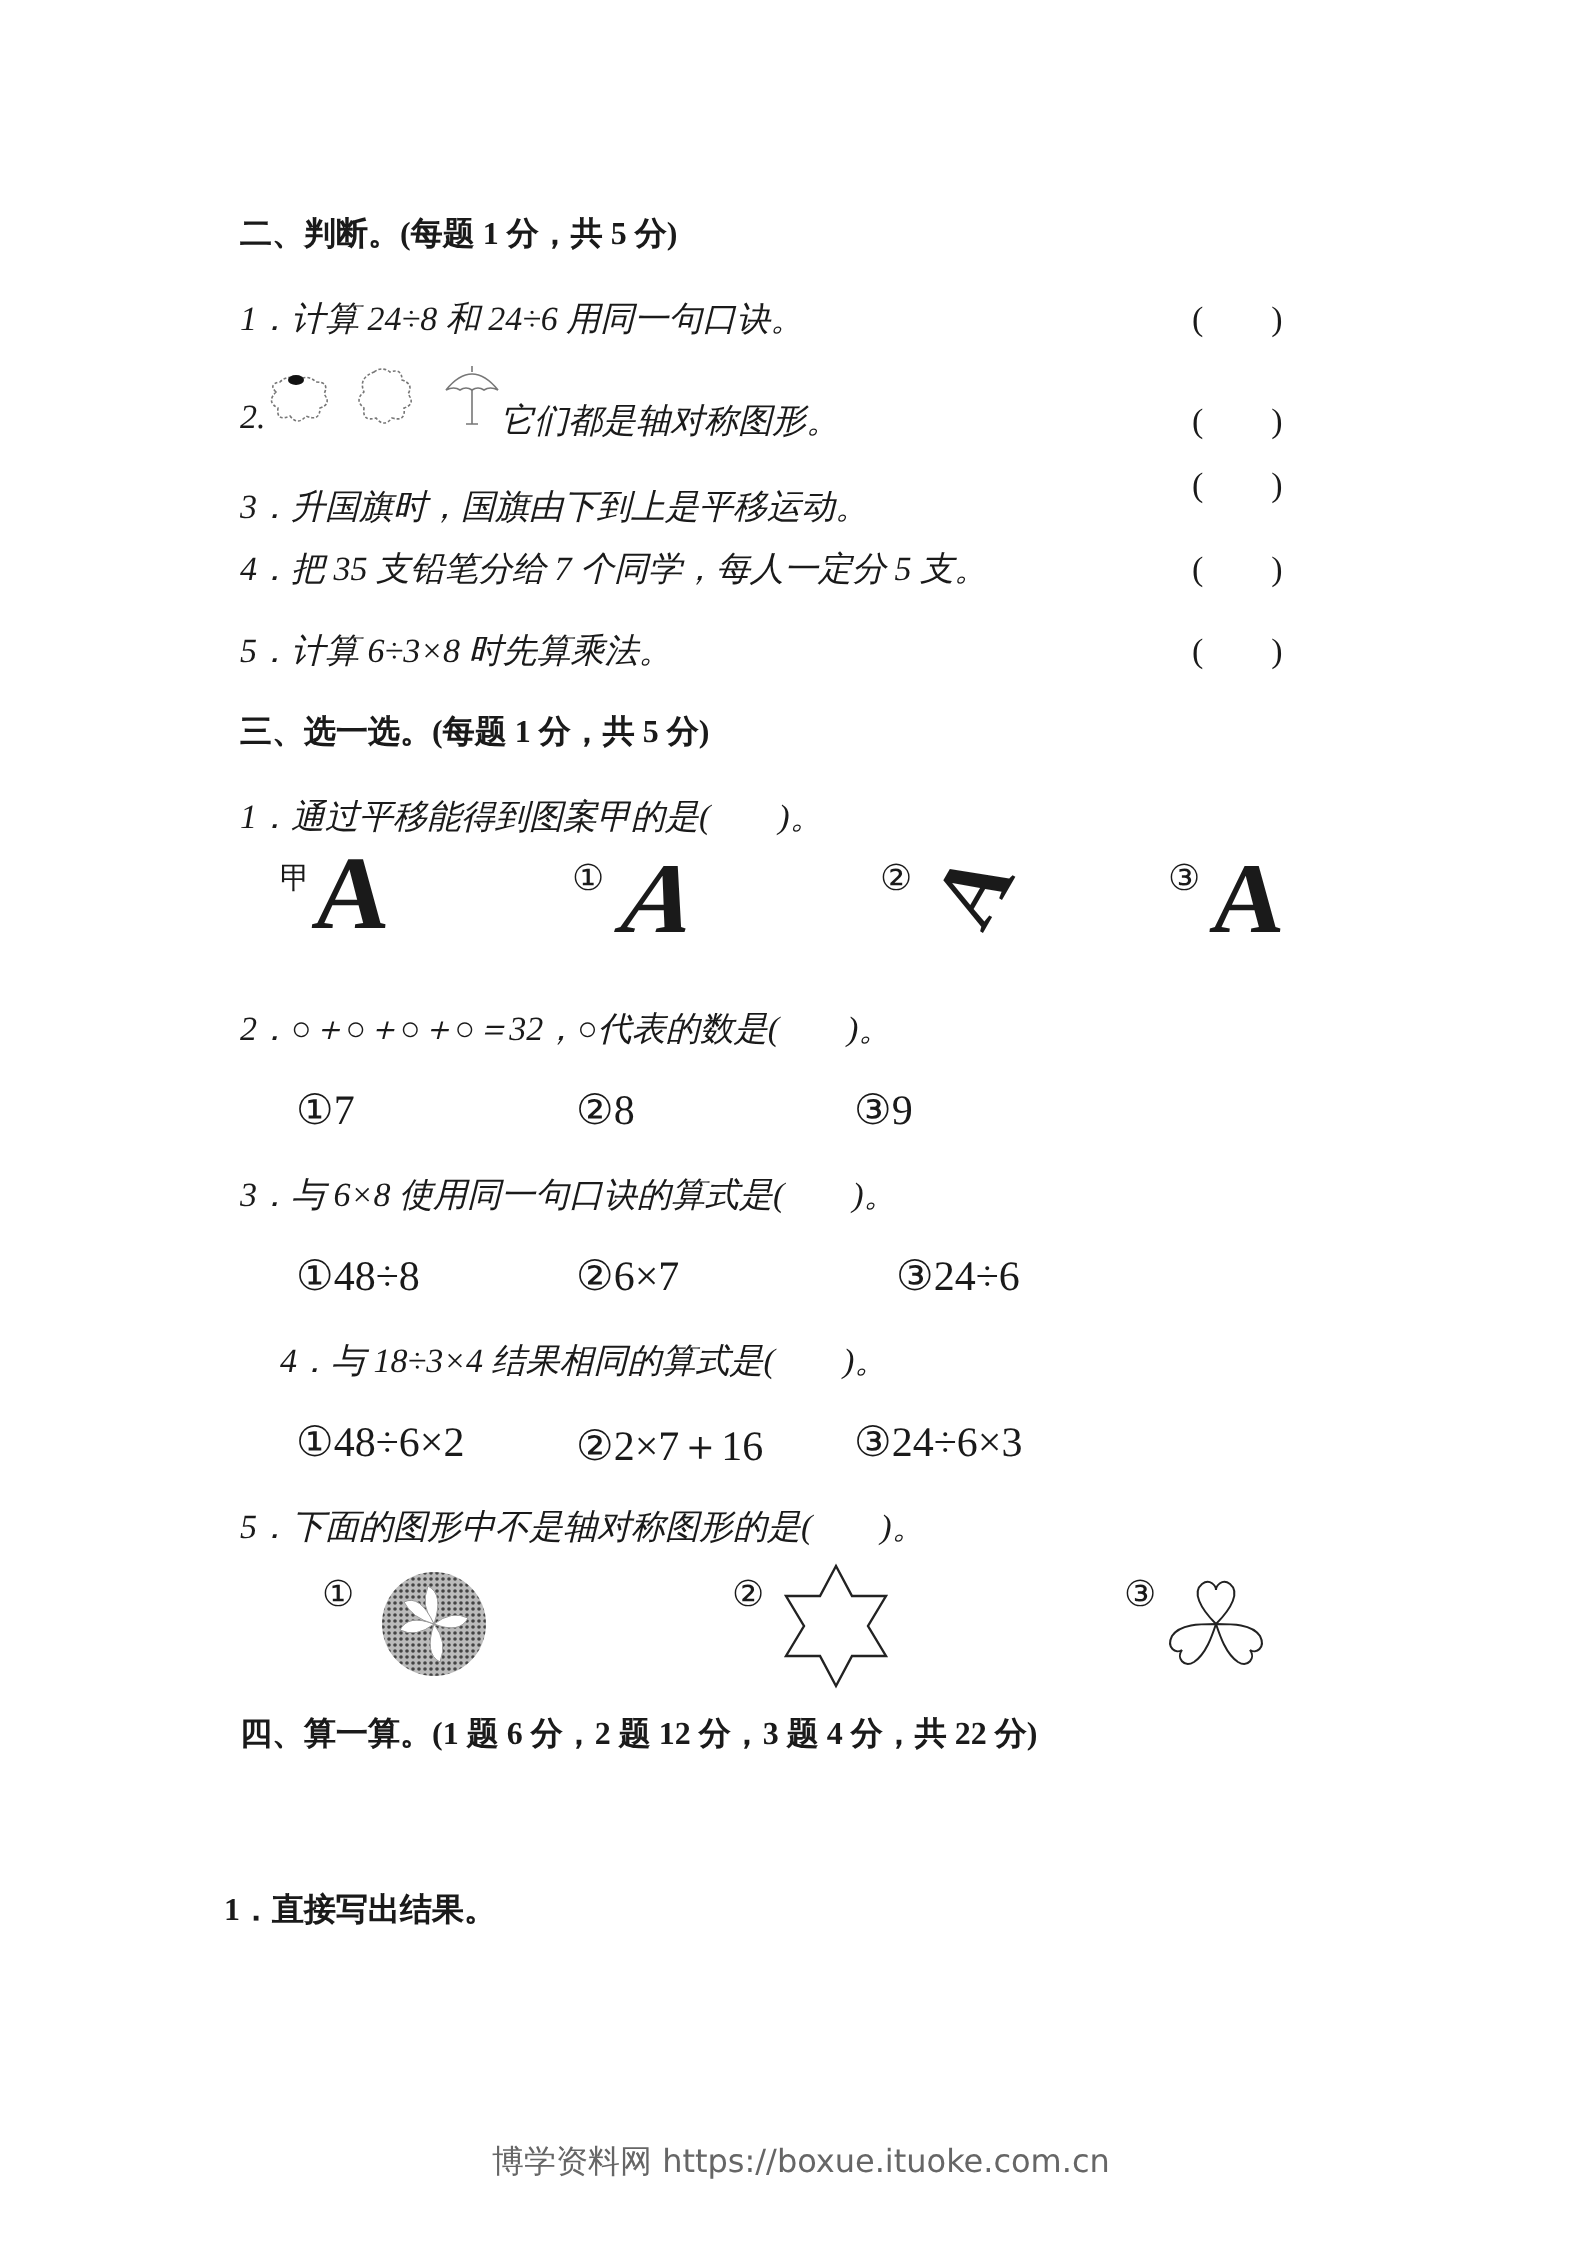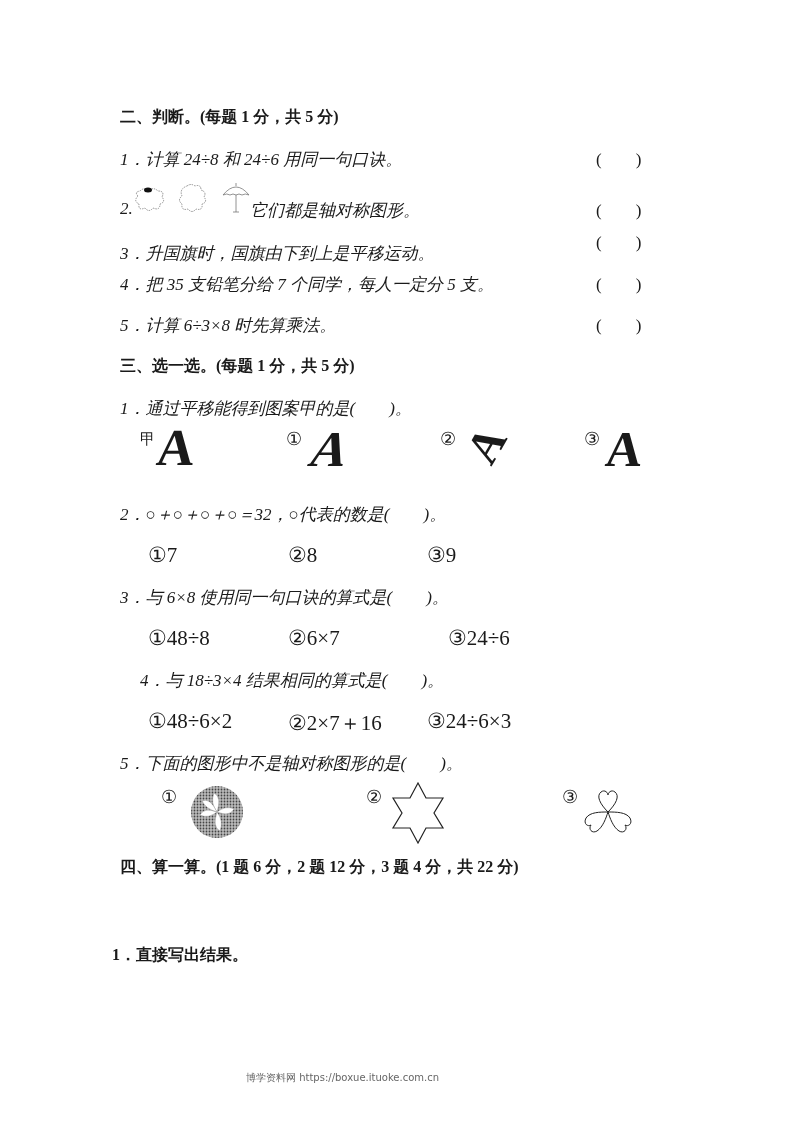--- a/index.html
+++ b/index.html
@@ -3,21 +3,21 @@
 <meta charset="utf-8">
 <style>
   html, body { margin: 0; padding: 0; background: #ffffff; }
   body { width: 793px; height: 1122px; position: relative; overflow: hidden;
          font-family: "Liberation Serif", "DejaVu Serif", serif; color: #1a1a1a; }
   .abs { position: absolute; white-space: nowrap; }
   .h { font-weight: bold; font-size: 16px; }
   .q { font-size: 17px; font-style: italic; }
   .paren { font-size: 17px; }
   .opt { font-size: 21px; }
-  .footer { font-family: "DejaVu Sans", sans-serif; font-size: 10px; color: #666; }
+  .footer { font-family: "DejaVu Sans", sans-serif; font-size: 16px; color: #666; }
   svg { position: absolute; overflow: visible; }
 </style>
 </head>
 <body>
 
 <div class="abs h" style="left:120px;top:107px;">二、判断。(每题 1 分，共 5 分)</div>
 
 <div class="abs q" style="left:120px;top:148px;">
   <span>1．</span><span>计算 24÷8 和 24÷6 用同一句口诀。</span>
 </div>

